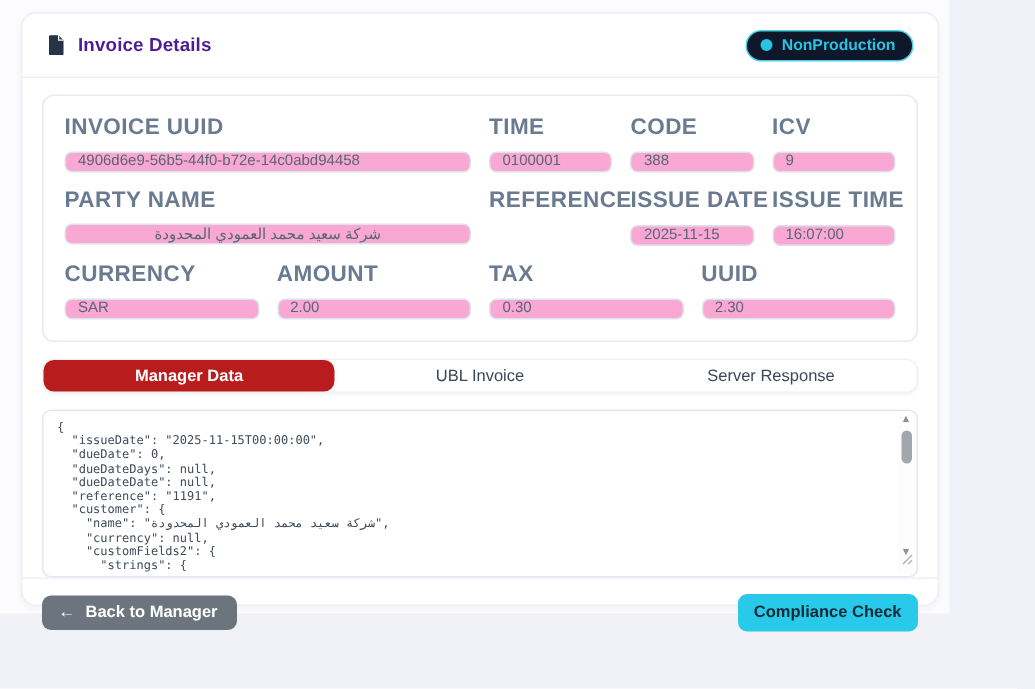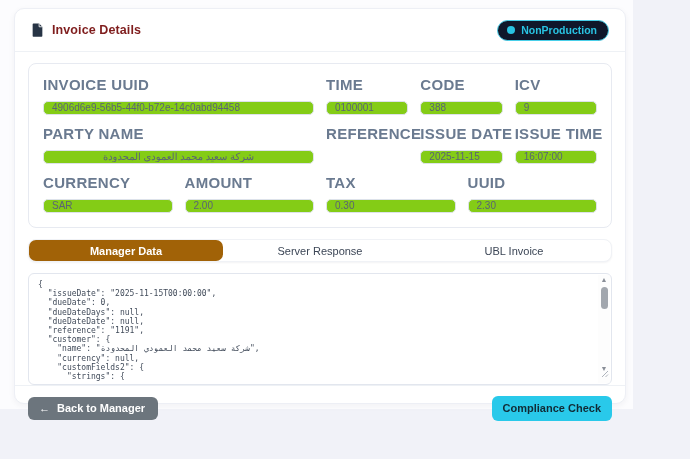--- a/index.html
+++ b/index.html
@@ -24,21 +24,21 @@
     display: flex; flex-direction: column;
   }
   .card-header {
     height: 43px; flex: 0 0 43px;
     display: flex; align-items: center; justify-content: space-between;
     padding: 0 16px;
     border-bottom: 1px solid #eef1f5;
   }
   .header-left { display: flex; align-items: center; gap: 8px; }
   .doc-icon { display: flex; align-items: center; }
-  .card-title { font-size: 12.5px; font-weight: 700; color: #7f1d1d; letter-spacing: .1px; }
+  .card-title { font-size: 12.5px; font-weight: 700; color: #4c1d95; letter-spacing: .1px; }
   .env-badge {
     display: flex; align-items: center; gap: 6px;
     background: #0f172a;
     border: 1.5px solid #49cfe9;
     border-radius: 13px;
     padding: 3px 11px 4px 9px;
     color: #29c3e2;
     font-family: "Liberation Sans", sans-serif;
     font-size: 10.5px; font-weight: 700;
     cursor: pointer;
@@ -60,21 +60,21 @@
     font-size: 15px; font-weight: 700;
     color: #6a7a90;
     letter-spacing: .3px;
     margin-bottom: 4px;
     white-space: nowrap;
   }
   .f-input {
     width: 100%; height: 14px;
     border: 1px solid #dde2ea;
     border-radius: 5px;
-    background: #84cc16;
+    background: #f9a8d4;
     padding: 0 8px;
     font-family: "Liberation Sans", sans-serif;
     font-size: 10px;
     color: #5a6474;
   }
   .f-input.rtl-center { text-align: center; direction: rtl; }
   .tab-bar {
     margin-top: 11px;
     height: 23px;
     background: #ffffff;
@@ -84,21 +84,21 @@
     display: flex;
   }
   .tab {
     flex: 1 1 0;
     border: none; background: transparent;
     font-family: "Liberation Sans", sans-serif;
     font-size: 11px; color: #3c4656;
     cursor: pointer;
     border-radius: 7px;
   }
-  .tab.active { background: #a16207; color: #ffffff; font-weight: 600; }
+  .tab.active { background: #b91c1c; color: #ffffff; font-weight: 600; }
   .code-wrap {
     margin-top: 11px;
     height: 112px;
     border: 1px solid #e2e6ee;
     border-radius: 6px;
     background: #ffffff;
     position: relative;
     overflow: hidden;
   }
   .code-area {
@@ -222,22 +222,22 @@
     <input class="f-input" type="text" value="0.30" style="">
   </div>
         <div class="field" style="grid-column: span 3;">
     <label class="f-label">UUID</label>
     <input class="f-input" type="text" value="2.30" style="">
   </div>
       </div>
 
     <div class="tab-bar" id="tab-bar">
         <button class="tab active">Manager Data</button>
+        <button class="tab">UBL Invoice</button>
         <button class="tab">Server Response</button>
-        <button class="tab">UBL Invoice</button>
       </div>
 
     <div class="code-wrap">
       <textarea class="code-area" spellcheck="false" style="">{
   "issueDate": "2025-11-15T00:00:00",
   "dueDate": 0,
   "dueDateDays": null,
   "dueDateDate": null,
   "reference": "1191",
   "customer": {

